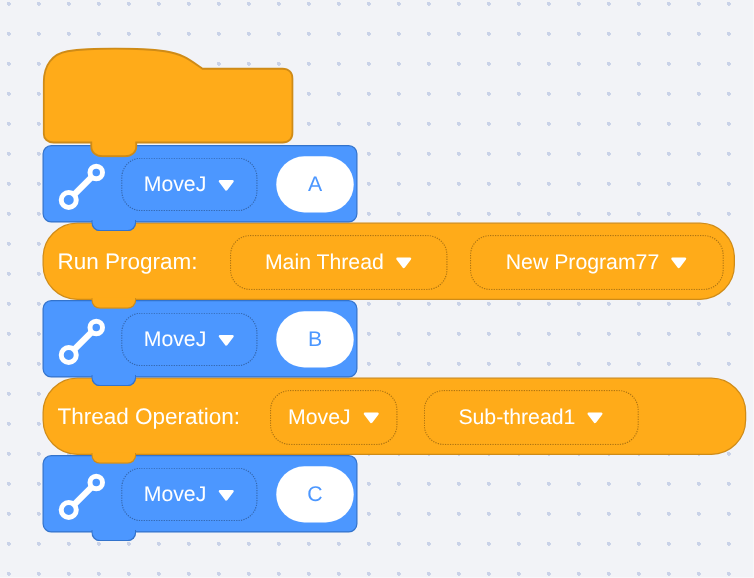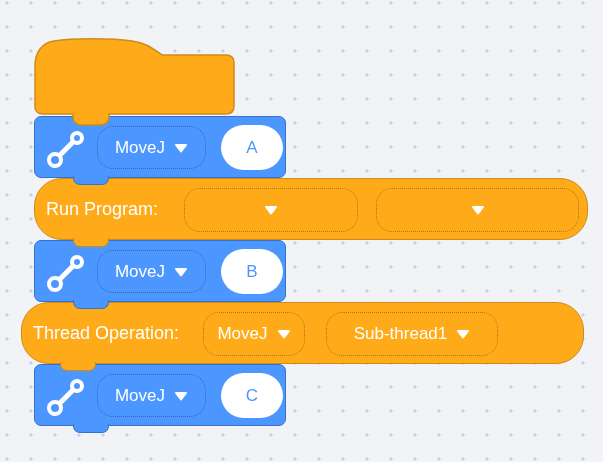--- a/index.html
+++ b/index.html
@@ -81,25 +81,27 @@
     </div>
     <div class="oval" style="left:186px;top:8px;width:62px;height:45px">
       <span>A</span>
     </div>
     <span class="bump"></span>
   </div>
 
   <div class="block stack b-orange" style="left:34px;top:178px;width:554px;z-index:40">
     <span class="row-label" style="left:11px">Run Program:</span>
     <div class="dropdown" style="left:149px;top:9px;width:174px;height:44px">
+      <span class="dd-label">Main Thread</span>
       <svg class="caret" width="14" height="10" viewBox="0 0 14 10">
         <path d="M2 2 L7 8.5 L12 2 Z" fill="#fff" stroke="#fff" stroke-width="2" stroke-linejoin="round"></path>
       </svg>
     </div>
     <div class="dropdown" style="left:341px;top:9px;width:203px;height:44px">
+      <span class="dd-label">New Program77</span>
       <svg class="caret" width="14" height="10" viewBox="0 0 14 10">
         <path d="M2 2 L7 8.5 L12 2 Z" fill="#fff" stroke="#fff" stroke-width="2" stroke-linejoin="round"></path>
       </svg>
     </div>
     <span class="bump"></span>
   </div>
 
   <div class="block stack b-blue" style="left:34px;top:240px;width:252px;z-index:30">
     <span class="blk-icon" style="left:9px;top:8px">
       <svg width="46" height="46" viewBox="0 0 46 46">
@@ -113,21 +115,21 @@
       <svg class="caret" width="14" height="10" viewBox="0 0 14 10">
         <path d="M2 2 L7 8.5 L12 2 Z" fill="#fff" stroke="#fff" stroke-width="2" stroke-linejoin="round"></path>
       </svg>
     </div>
     <div class="oval" style="left:186px;top:8px;width:62px;height:45px">
       <span>B</span>
     </div>
     <span class="bump"></span>
   </div>
 
-  <div class="block stack b-orange" style="left:21px;top:302px;width:563px;z-index:20">
+  <div class="block stack b-orange" style="left:34px;top:302px;width:563px;z-index:20">
     <span class="row-label" style="left:11px">Thread Operation:</span>
     <div class="dropdown" style="left:181px;top:9px;width:102px;height:44px">
       <span class="dd-label">MoveJ</span>
       <svg class="caret" width="14" height="10" viewBox="0 0 14 10">
         <path d="M2 2 L7 8.5 L12 2 Z" fill="#fff" stroke="#fff" stroke-width="2" stroke-linejoin="round"></path>
       </svg>
     </div>
     <div class="dropdown" style="left:304px;top:9px;width:172px;height:44px">
       <span class="dd-label">Sub-thread1</span>
       <svg class="caret" width="14" height="10" viewBox="0 0 14 10">

